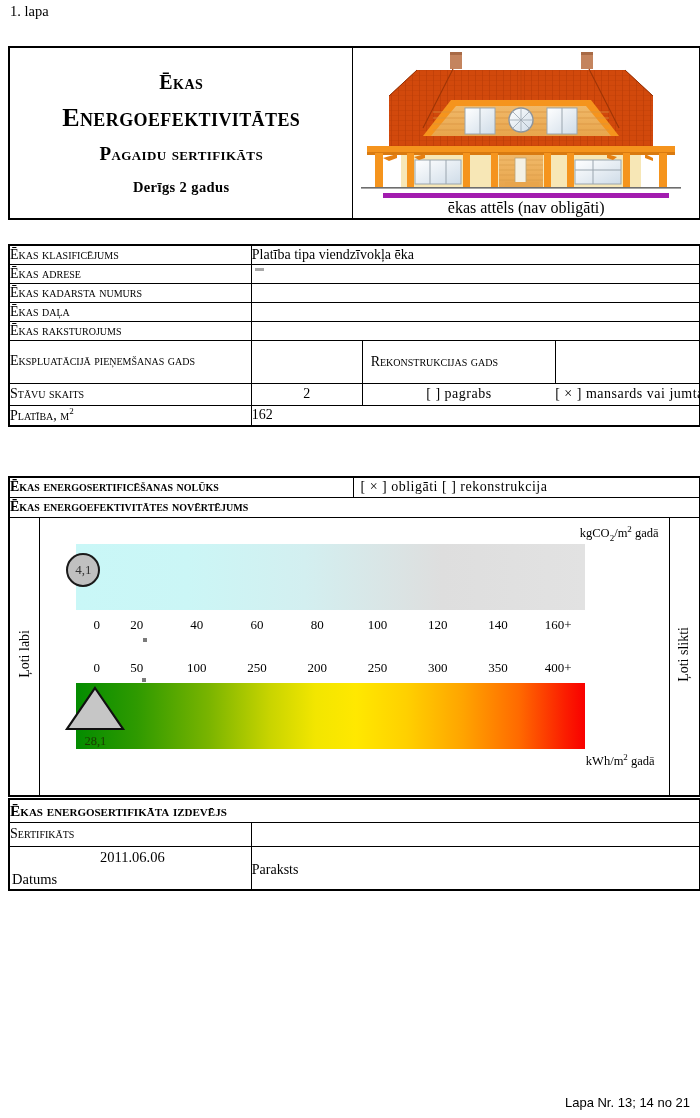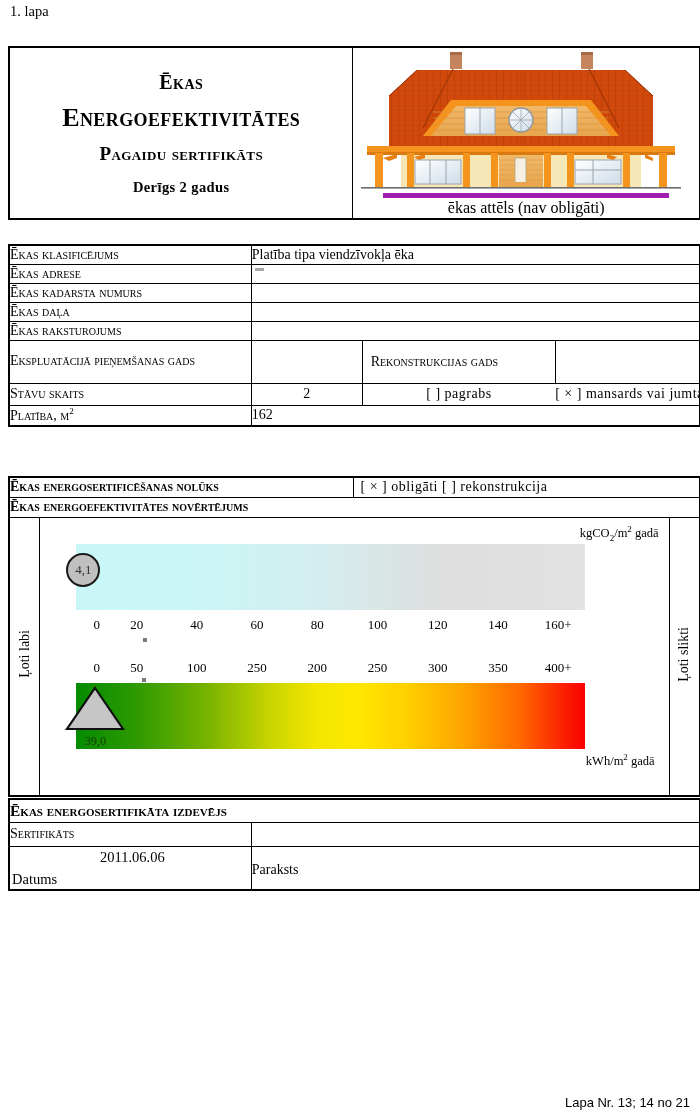--- a/index.html
+++ b/index.html
@@ -389,21 +389,21 @@
               <span class="tick" style="left: 59.1716%;">250</span>
               <span class="tick" style="left: 71.0059%;">300</span>
               <span class="tick" style="left: 82.8402%;">350</span>
               <span class="tick" style="left: 94.6746%; text-align: center;">400+</span>
             </div>
         <div class="bar" id="bar-energy"></div>
         <div class="marker-tri-wrap">
           <svg width="62" height="46" viewBox="0 0 62 46">
             <polygon points="31,2 59,43 3,43" fill="#c6c6c6" stroke="#111" stroke-width="2.2"></polygon>
           </svg>
-          <div class="marker-tri-val">39,0</div>
+          <div class="marker-tri-val">28,1</div>
         </div>
         <div class="dot-artifact" style="left:102px;top:160px"></div>
         <div class="unit-energy">kWh/m<span style="font-size:9px;vertical-align:super">2</span> gadā</div>
 
       </div>
     </td>
     <td class="side-cell">
       <span class="side-txt">Ļoti slikti</span>
     </td>
   </tr>

